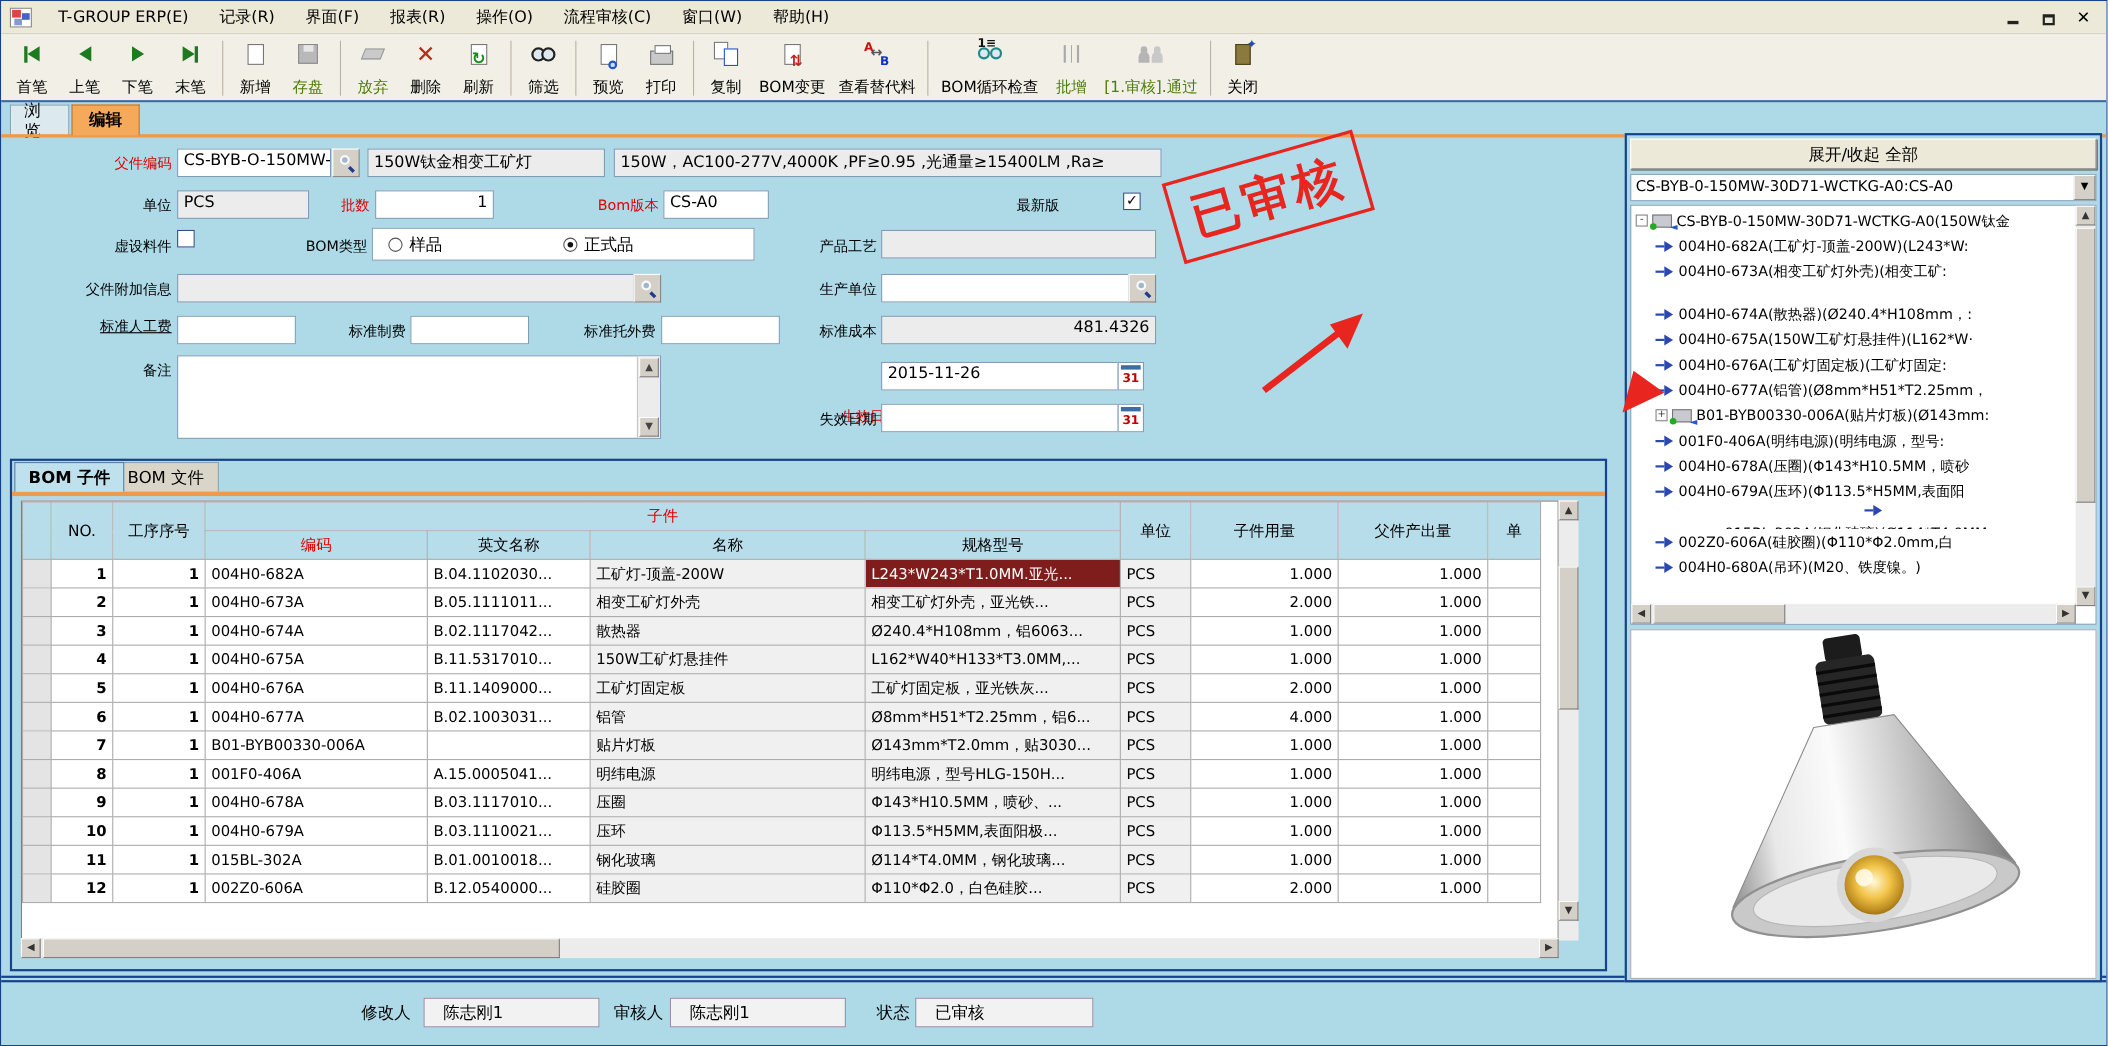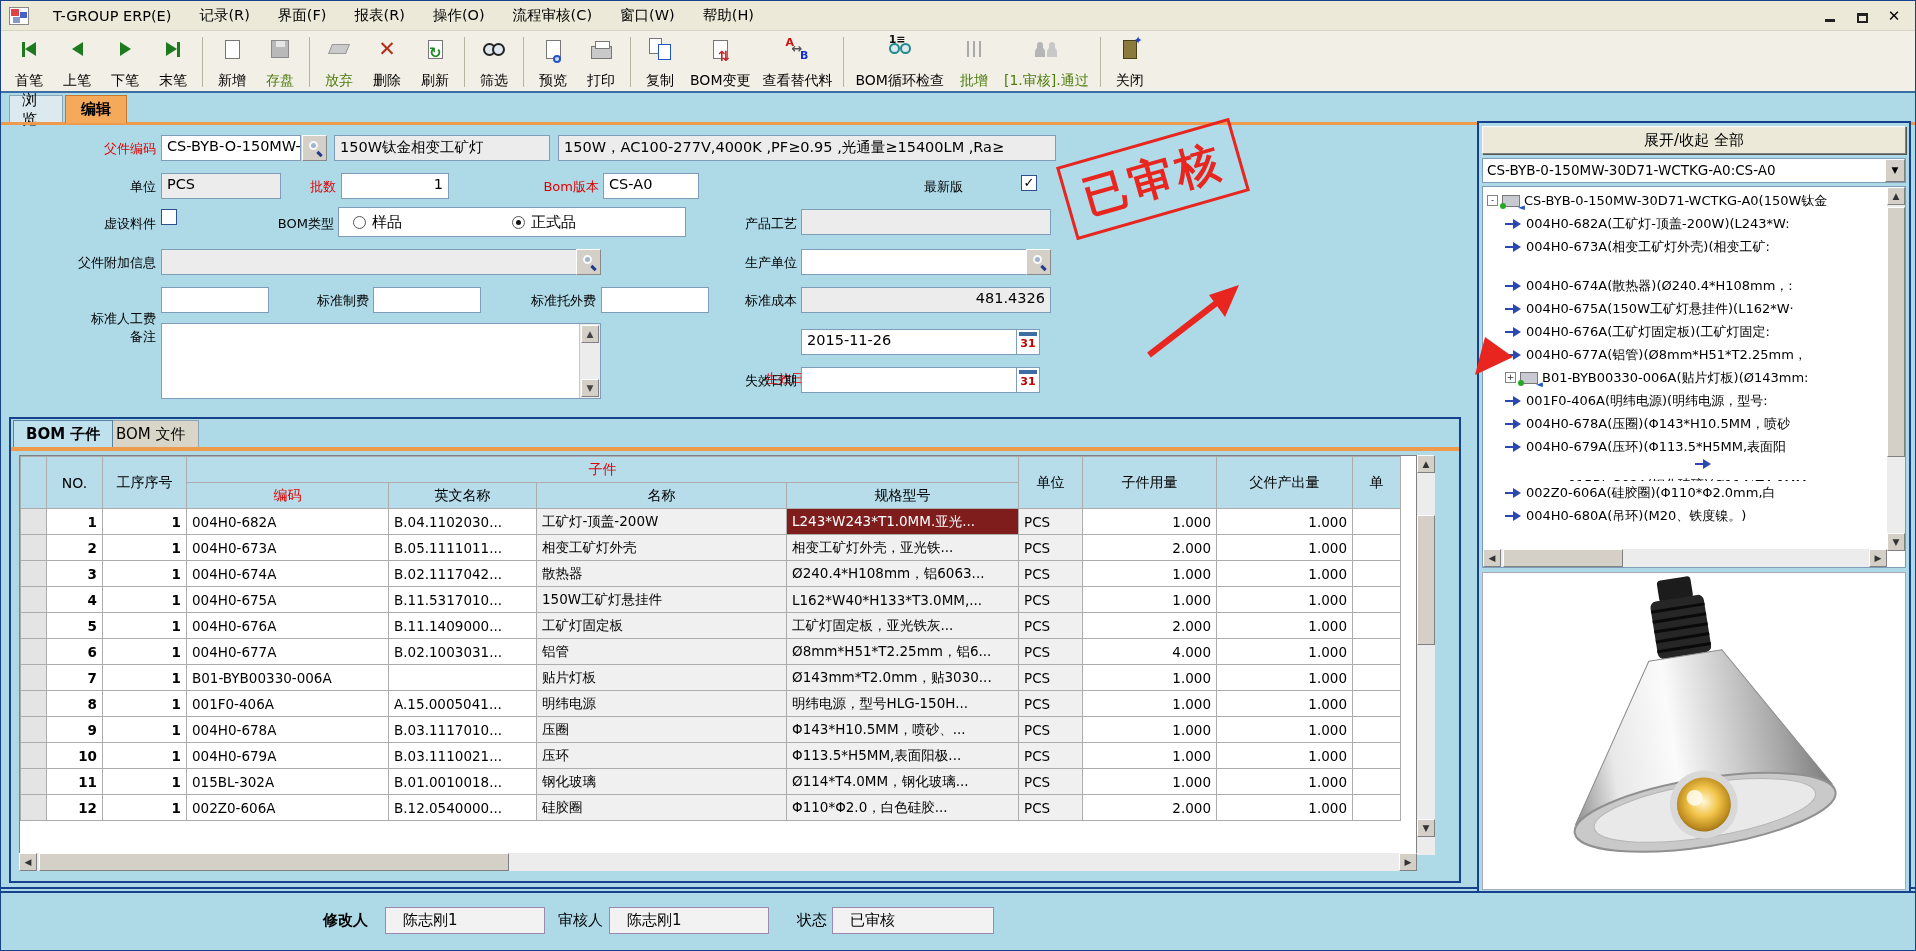--- a/index.html
+++ b/index.html
@@ -346,21 +346,21 @@
   <div class="fld ro" style="left:160px;top:248px;width:416px;"></div>
   <div class="sbtn" style="left:575px;top:248px;">
       <span class="mag"></span>
     </div>
   <div class="lbl" style="left:718px;top:253px;width:78px;">生产单位</div>
   <div class="fld" style="left:800px;top:248px;width:226px;"></div>
   <div class="sbtn" style="left:1025px;top:248px;">
       <span class="mag"></span>
     </div>
 
-  <div class="lbl" style="left:30px;top:309px;width:125px;">标准人工费</div>
+  <div class="lbl" style="left:30px;top:287px;width:125px;text-decoration:underline;">标准人工费</div>
   <div class="fld" style="left:160px;top:286px;width:108px;"></div>
   <div class="lbl" style="left:288px;top:291px;width:80px;">标准制费</div>
   <div class="fld" style="left:372px;top:286px;width:108px;"></div>
   <div class="lbl" style="left:500px;top:291px;width:95px;">标准托外费</div>
   <div class="fld" style="left:600px;top:286px;width:108px;"></div>
   <div class="lbl" style="left:718px;top:291px;width:78px;">标准成本</div>
   <div class="fld ro rt" style="left:800px;top:286px;width:250px;">481.4326</div>
 
   <div class="lbl" style="left:100px;top:327px;width:55px;">备注</div>
   <div id="remark-box">
@@ -590,21 +590,21 @@
       <div class="sbtn2" style="bottom:18px;left:0;">▼</div>
     </div>
     <div class="hscroll" style="left:8px;bottom:10px;width:1398px;">
       <div class="sbtn2" style="left:0;top:0;">◀</div>
       <div class="sthumb" style="left:20px;top:0;width:470px;height:18px;"></div>
       <div class="sbtn2" style="right:0;top:0;">▶</div>
     </div>
   </div>
 
   <div id="footer-line"></div>
-  <div class="flbl" style="left:322px;width:56px;text-align:left;font-weight:bold;">修改人</div>
+  <div class="flbl" style="left:322px;width:56px;text-align:center;">修改人</div>
   <div class="ffld" style="left:384px;width:160px;">陈志刚1</div>
   <div class="flbl" style="left:546px;width:56px;text-align:right;">审核人</div>
   <div class="ffld" style="left:608px;width:160px;">陈志刚1</div>
   <div class="flbl" style="left:786px;width:40px;text-align:right;">状态</div>
   <div class="ffld" style="left:831px;width:162px;">已审核</div>
 
   <div id="right-panel">
     <div id="expand-btn">展开/收起 全部</div>
     <div id="tree-dd">CS-BYB-0-150MW-30D71-WCTKG-A0:CS-A0</div>
     <div id="tree-dd-btn">▼</div>

